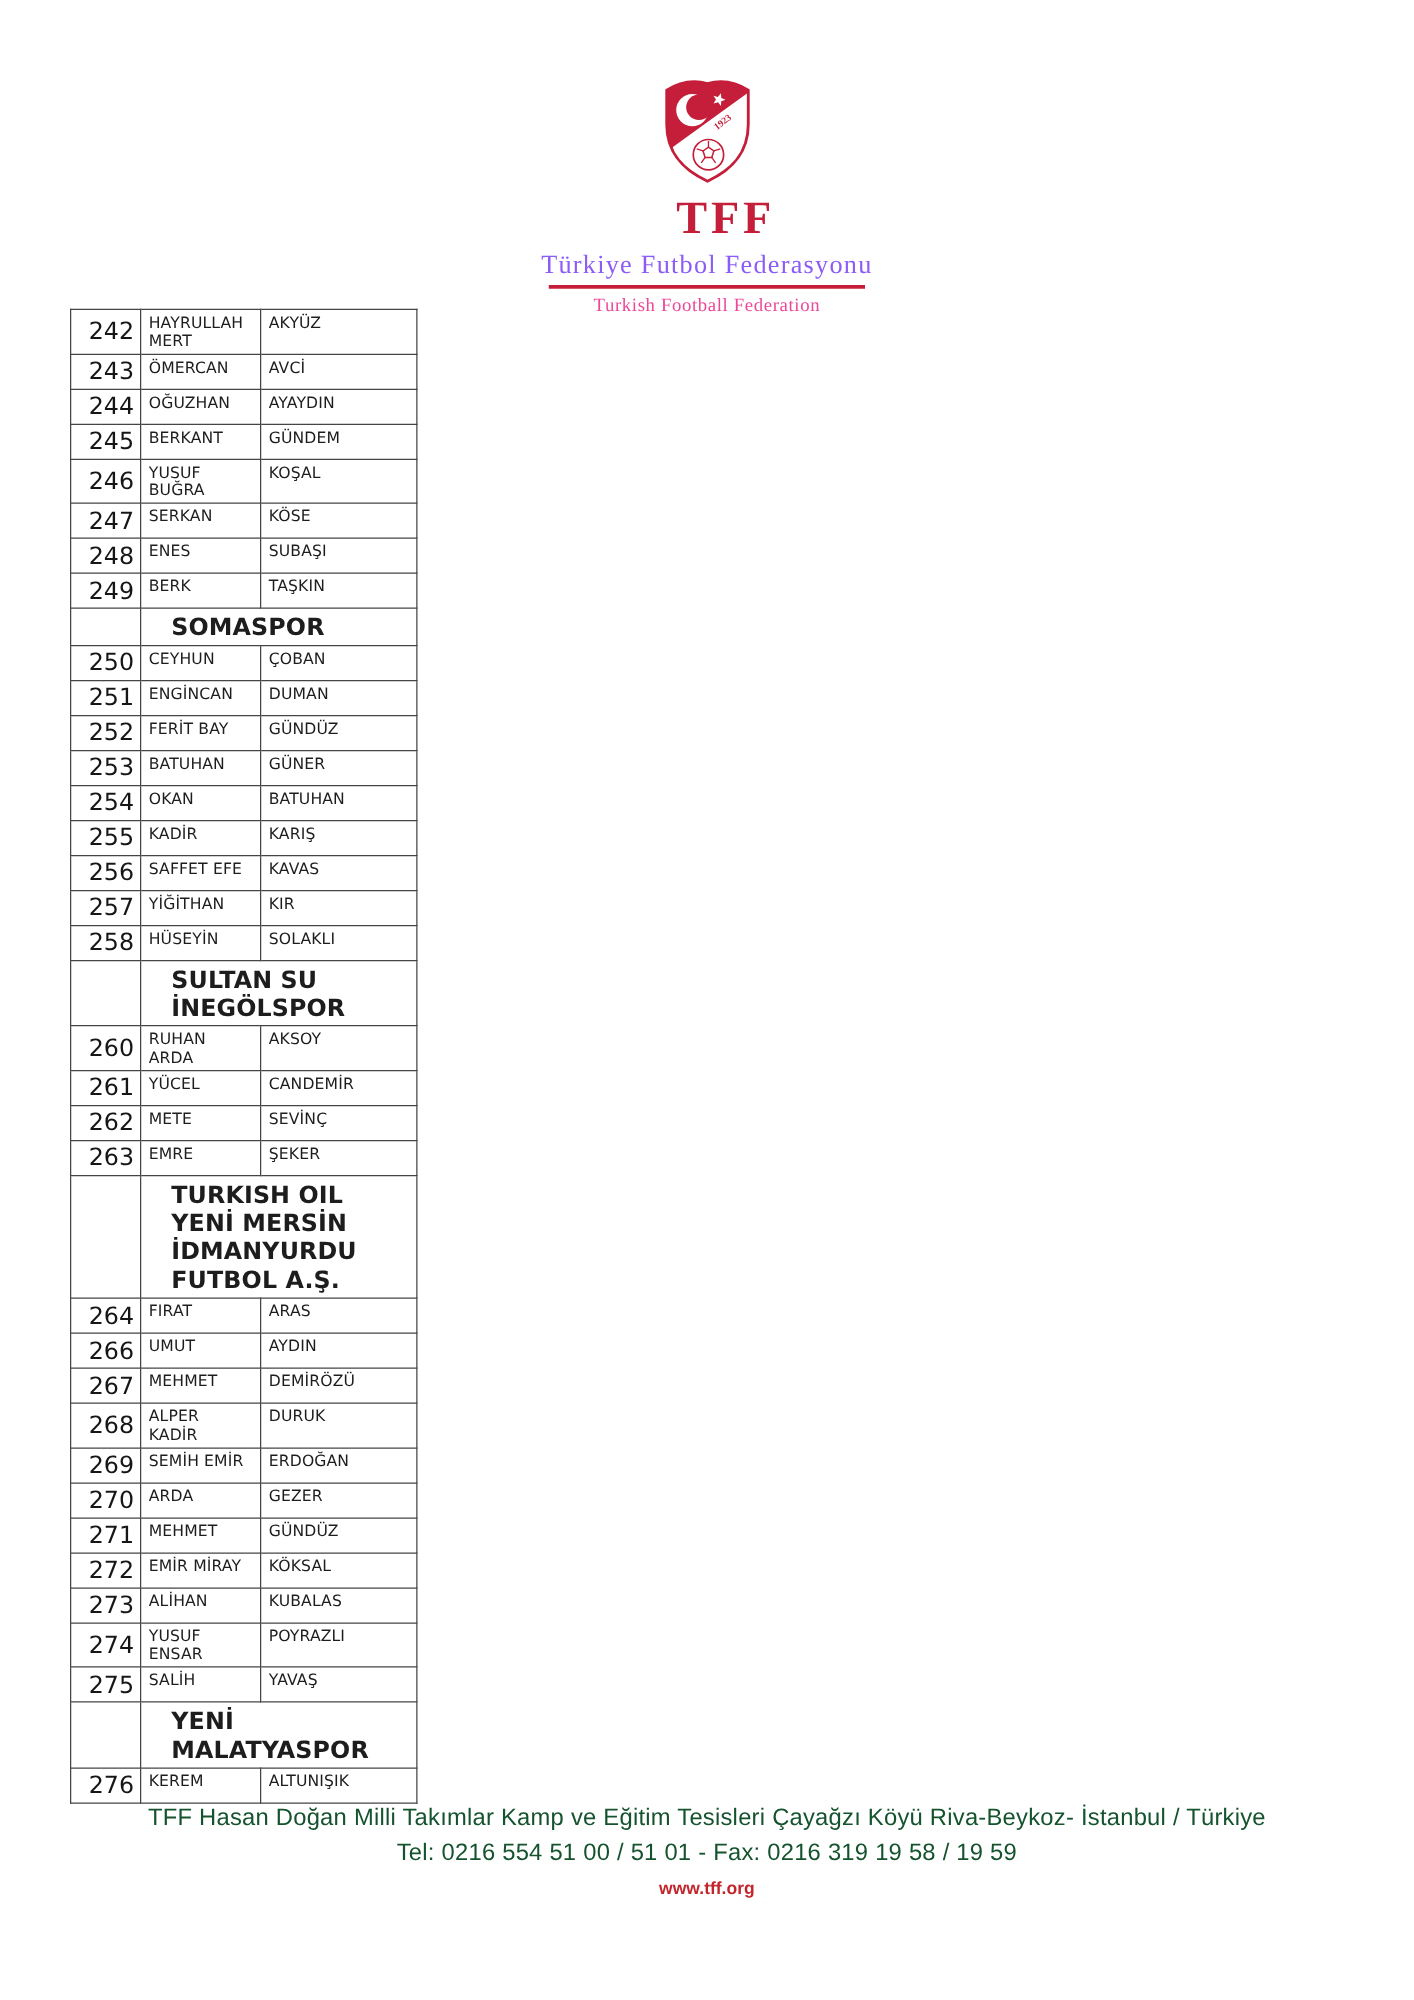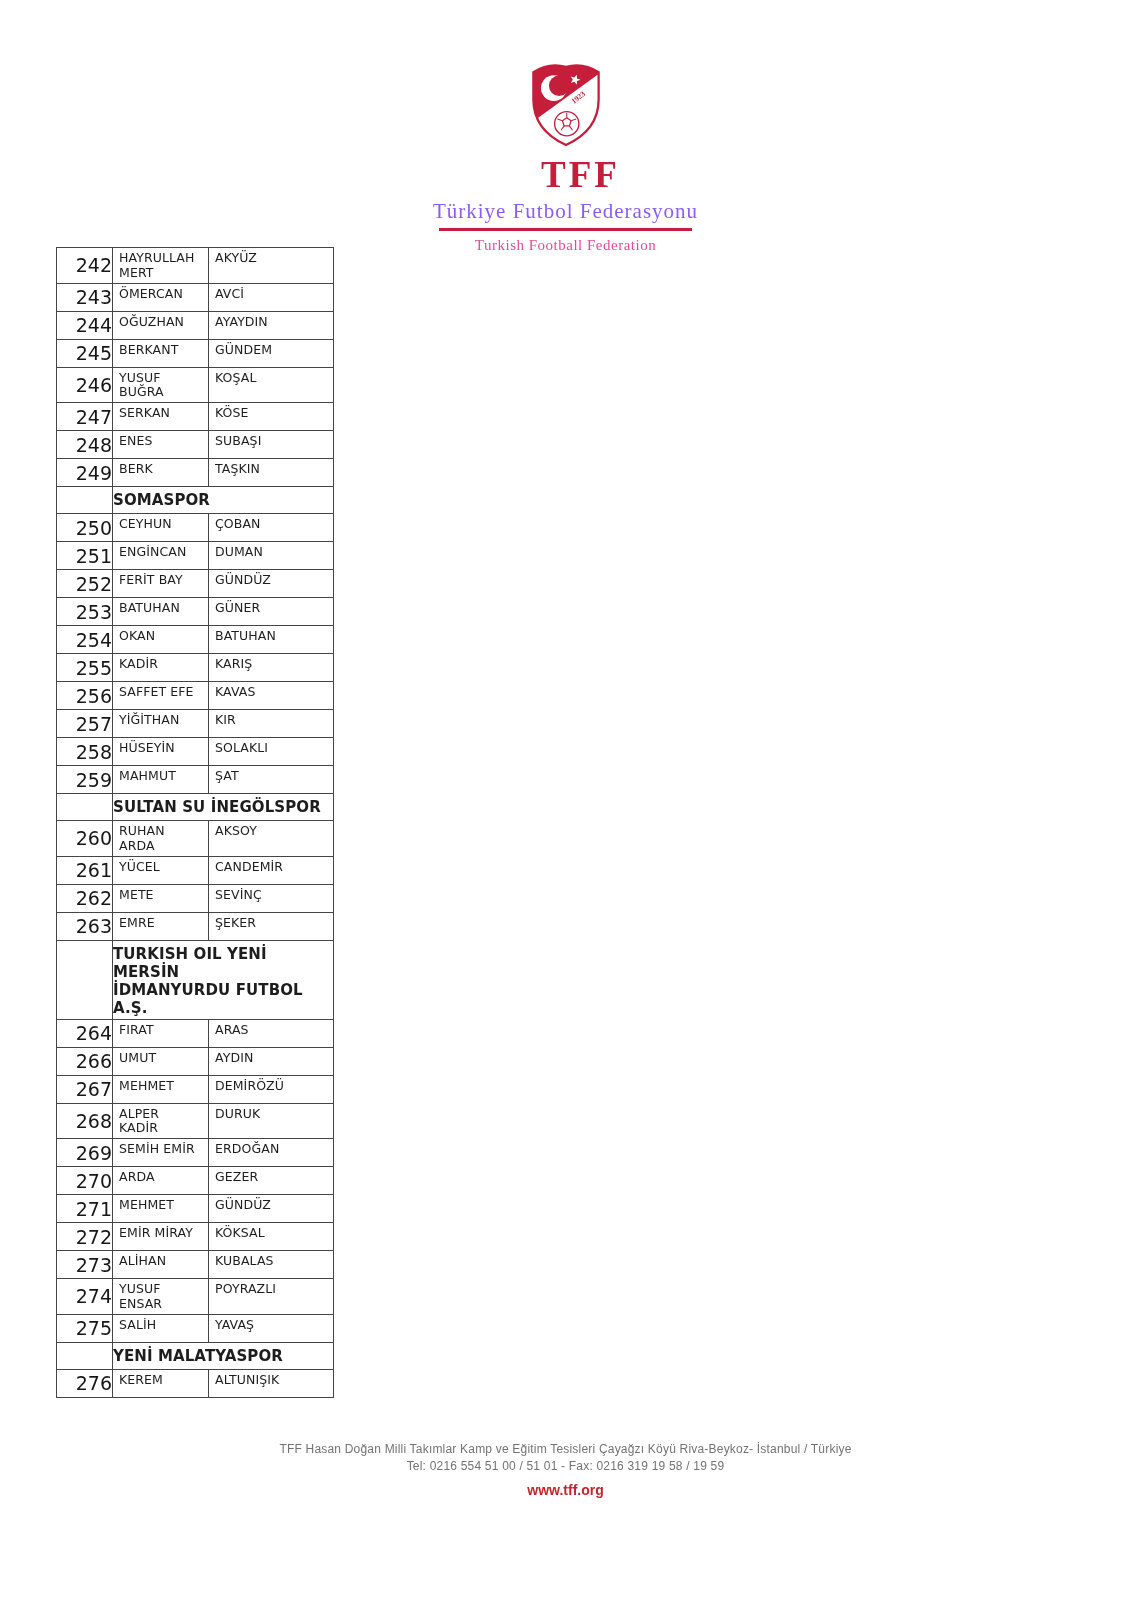--- a/index.html
+++ b/index.html
@@ -55,56 +55,56 @@
   }
   table.roster td{
     border:1.5px solid #454545;
     overflow:hidden;
   }
   col.c-no{width:56px;}
   col.c-first{width:96px;}
   col.c-last{width:125px;}
   tr.player{height:28px;}
   td.no{
-    text-align:right;
+    text-align:left;
     vertical-align:middle;
     font-size:19px;
     font-family:"DejaVu Sans","Liberation Sans",sans-serif;
-    padding:1px 0;
+    padding:1px 14px;
     color:#161616;
   }
   td.name{
     vertical-align:top;
     font-size:12.5px;
     font-family:"DejaVu Sans","Liberation Sans",sans-serif;
     padding:3px 3px 2px 6px;
     white-space:pre-line;
     line-height:1.18;
     letter-spacing:0.1px;
   }
   tr.section{height:27px;}
   td.section-cell{
     vertical-align:top;
-    font-size:15px;
+    font-size:19px;
     font-weight:bold;
     font-family:"DejaVu Sans","Liberation Sans",sans-serif;
-    padding:4px 3px 2px 0;
+    padding:4px 3px 2px 24px;
     white-space:pre-line;
     line-height:1.2;
     letter-spacing:0.1px;
   }
   
   .footer{
     position:absolute;
     left:0;right:0;top:1441px;
     text-align:center;
   }
   .footer-address,.footer-phone{
-    font-size:12px;
-    color:#737373;
+    font-size:19px;
+    color:#14532d;
     line-height:1.45;
     letter-spacing:0.2px;
   }
   .footer-website{
     margin-top:6px;
     font-size:14px;
     font-weight:bold;
     color:#C2262C;
   }
 </style>
@@ -262,25 +262,20 @@
       <td class="name">YİĞİTHAN</td>
       <td class="name">KIR</td>
     </tr>
 
     <tr class="player">
       <td class="no">258</td>
       <td class="name">HÜSEYİN</td>
       <td class="name">SOLAKLI</td>
     </tr>
 
-    <tr class="player">
-      <td class="no">259</td>
-      <td class="name">MAHMUT</td>
-      <td class="name">ŞAT</td>
-    </tr>
 
     <tr class="section">
       <td class="no"></td>
       <td class="section-cell" colspan="2">SULTAN SU İNEGÖLSPOR</td>
     </tr>
 
     <tr class="player">
       <td class="no">260</td>
       <td class="name">RUHAN
 ARDA</td>

